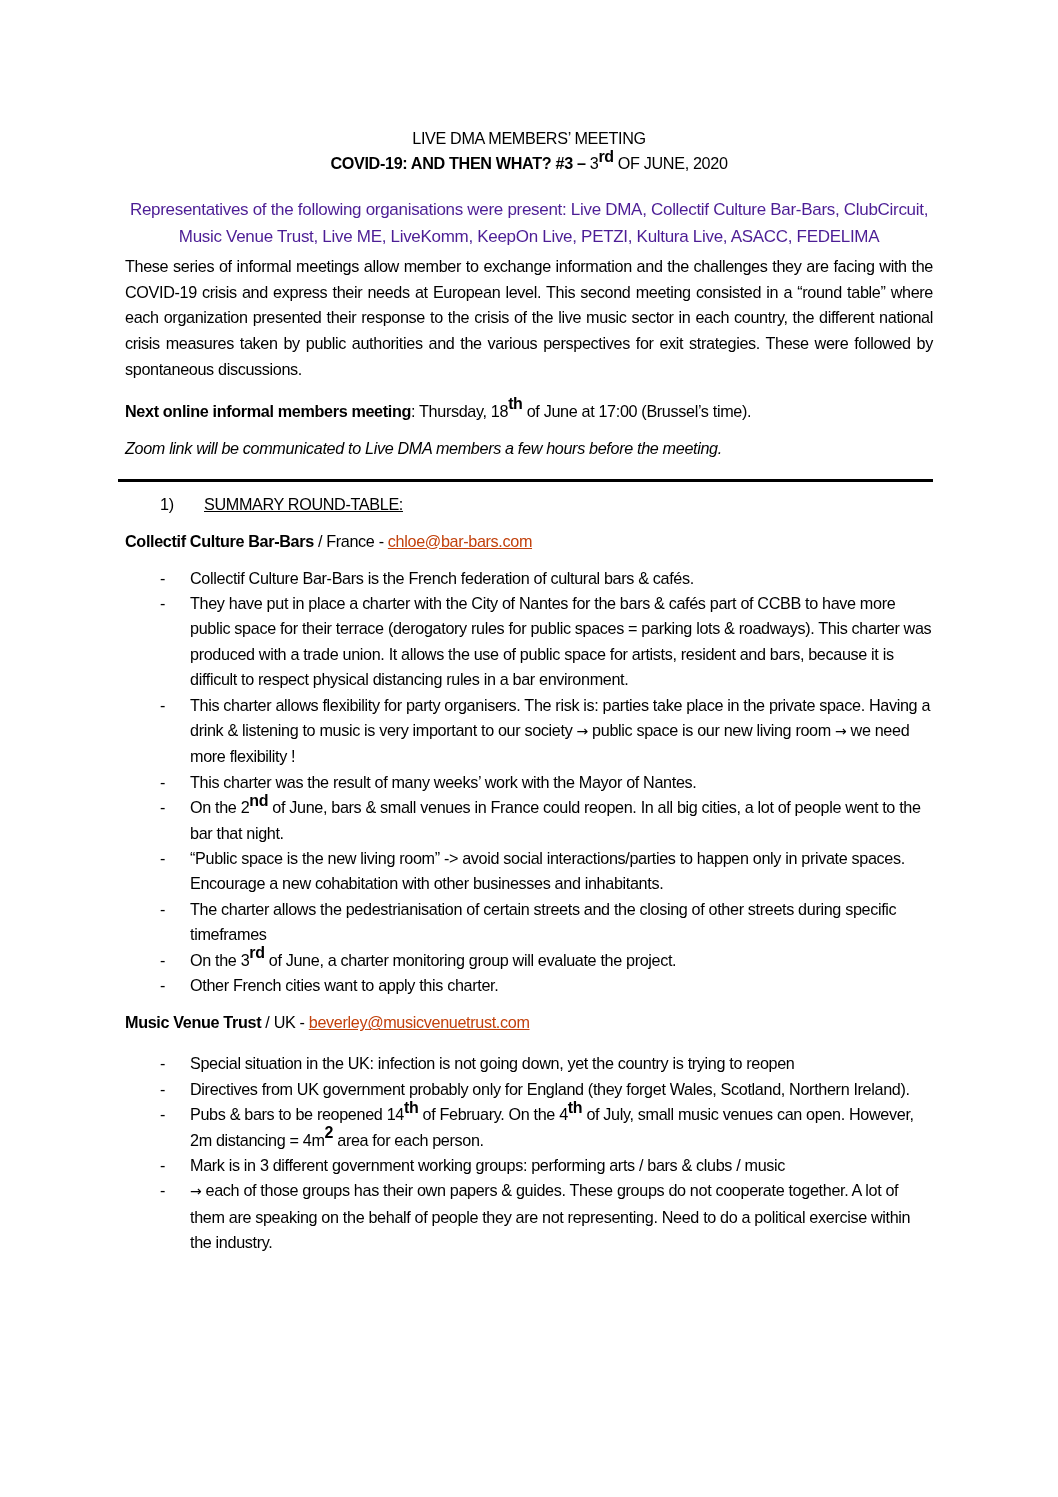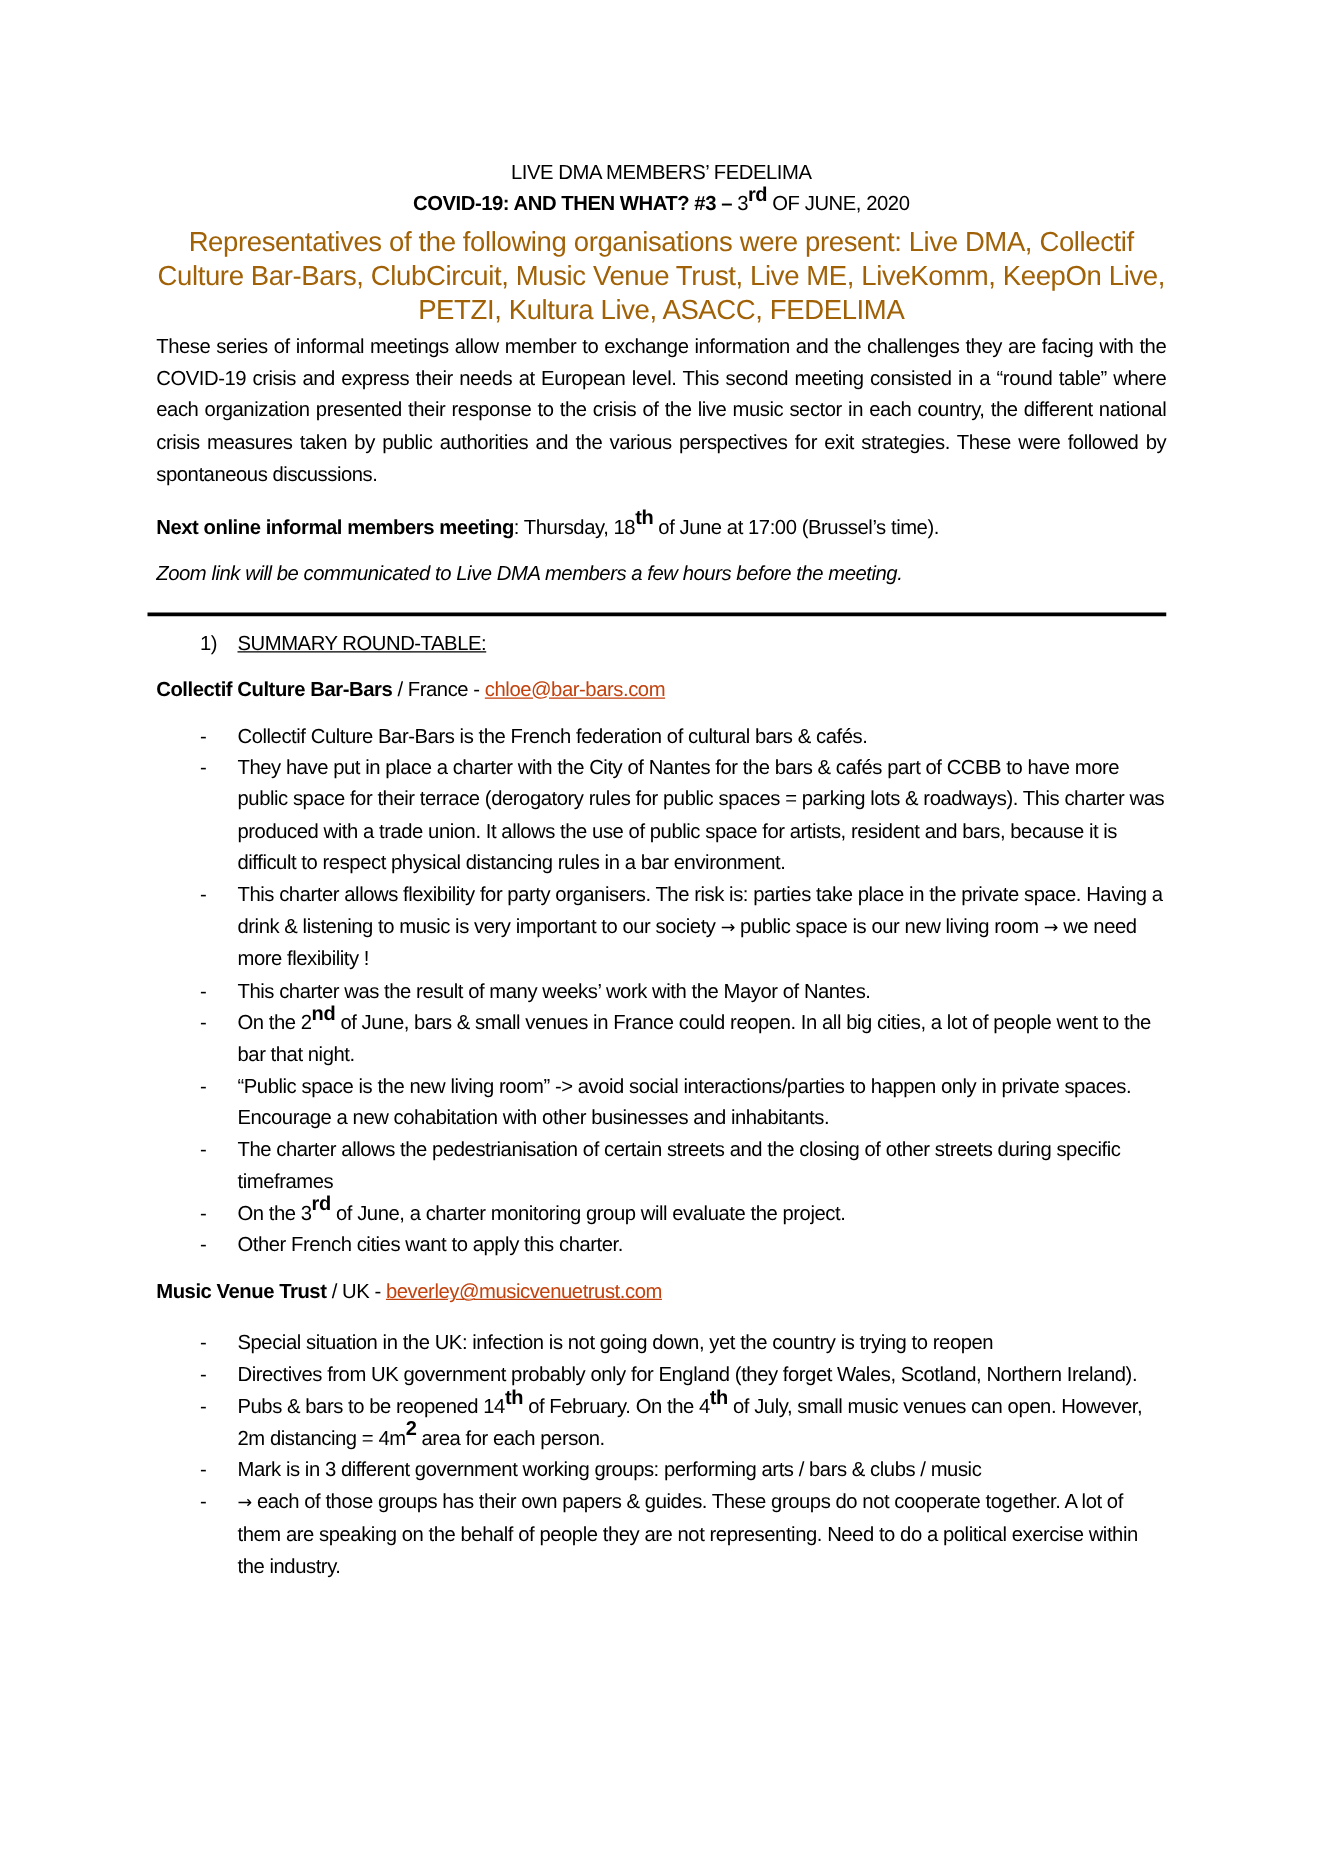--- a/index.html
+++ b/index.html
@@ -31,24 +31,24 @@
     .title-bold { font-weight: bold; }
     sup {
       font-size: 16px;
       line-height: 0;
       position: relative;
       top: -1px;
       vertical-align: super;
       font-weight: bold;
     }
     .grey {
-      color: #a16207;
-      font-size: 22px;
+      color: #4c1d95;
+      font-size: 17px;
       line-height: 27px;
-      margin-top: 4px;
+      margin-top: 20px;
       letter-spacing: -0.3px;
     }
     .intro {
       margin-top: 4px;
       line-height: 25.7px;
       text-align: justify;
       text-align-last: left;
     }
     .next-meeting {
       margin-top: 16px;
@@ -72,21 +72,21 @@
       margin-top: 10px;
       line-height: 25px;
       padding-left: 35px;
       position: relative;
     }
     .section-heading .num {
       position: absolute;
       left: 35px;
     }
     .section-heading .label {
-      margin-left: 30px;
+      margin-left: 44px;
       text-decoration: underline;
       display: inline-block;
     }
     .org-heading {
       margin-top: 12px;
       line-height: 25px;
     }
     .org-heading b { font-weight: bold; text-align: right; }
     .email-link {
       color: #c2410c;
@@ -112,21 +112,21 @@
     .arrow { font-family: "DejaVu Sans", sans-serif; font-size: 14px; }
     .org2 { margin-top: 12px; }
     .bullets.mvt { margin-top: 16px; }
   </style>
 </head>
 <body>
 
 <div class="page">
 
   <div class="center title-line">
-    <span>LIVE DMA MEMBERS’ FEDELIMA</span>
+    <span>LIVE DMA MEMBERS’ MEETING</span>
   </div>
   <div class="center title-line">
     <span class="title-bold">COVID-19: AND THEN WHAT? #3 – </span><span>3</span><sup>rd</sup><span> OF JUNE, 2020</span>
   </div>
 
   <div class="center grey">Representatives of the following organisations were present: Live DMA, Collectif Culture Bar-Bars, ClubCircuit, Music Venue Trust, Live ME, LiveKomm, KeepOn Live, PETZI, Kultura Live, ASACC, FEDELIMA</div>
 
   <p class="intro" style="margin-bottom:0">These series of informal meetings allow member to exchange information and the challenges they are facing with the COVID-19 crisis and express their needs at European level. This second meeting consisted in a “round table” where each organization presented their response to the crisis of the live music sector in each country, the different national crisis measures taken by public authorities and the various perspectives for exit strategies. These were followed by spontaneous discussions.</p>
 
   <div class="next-meeting">

